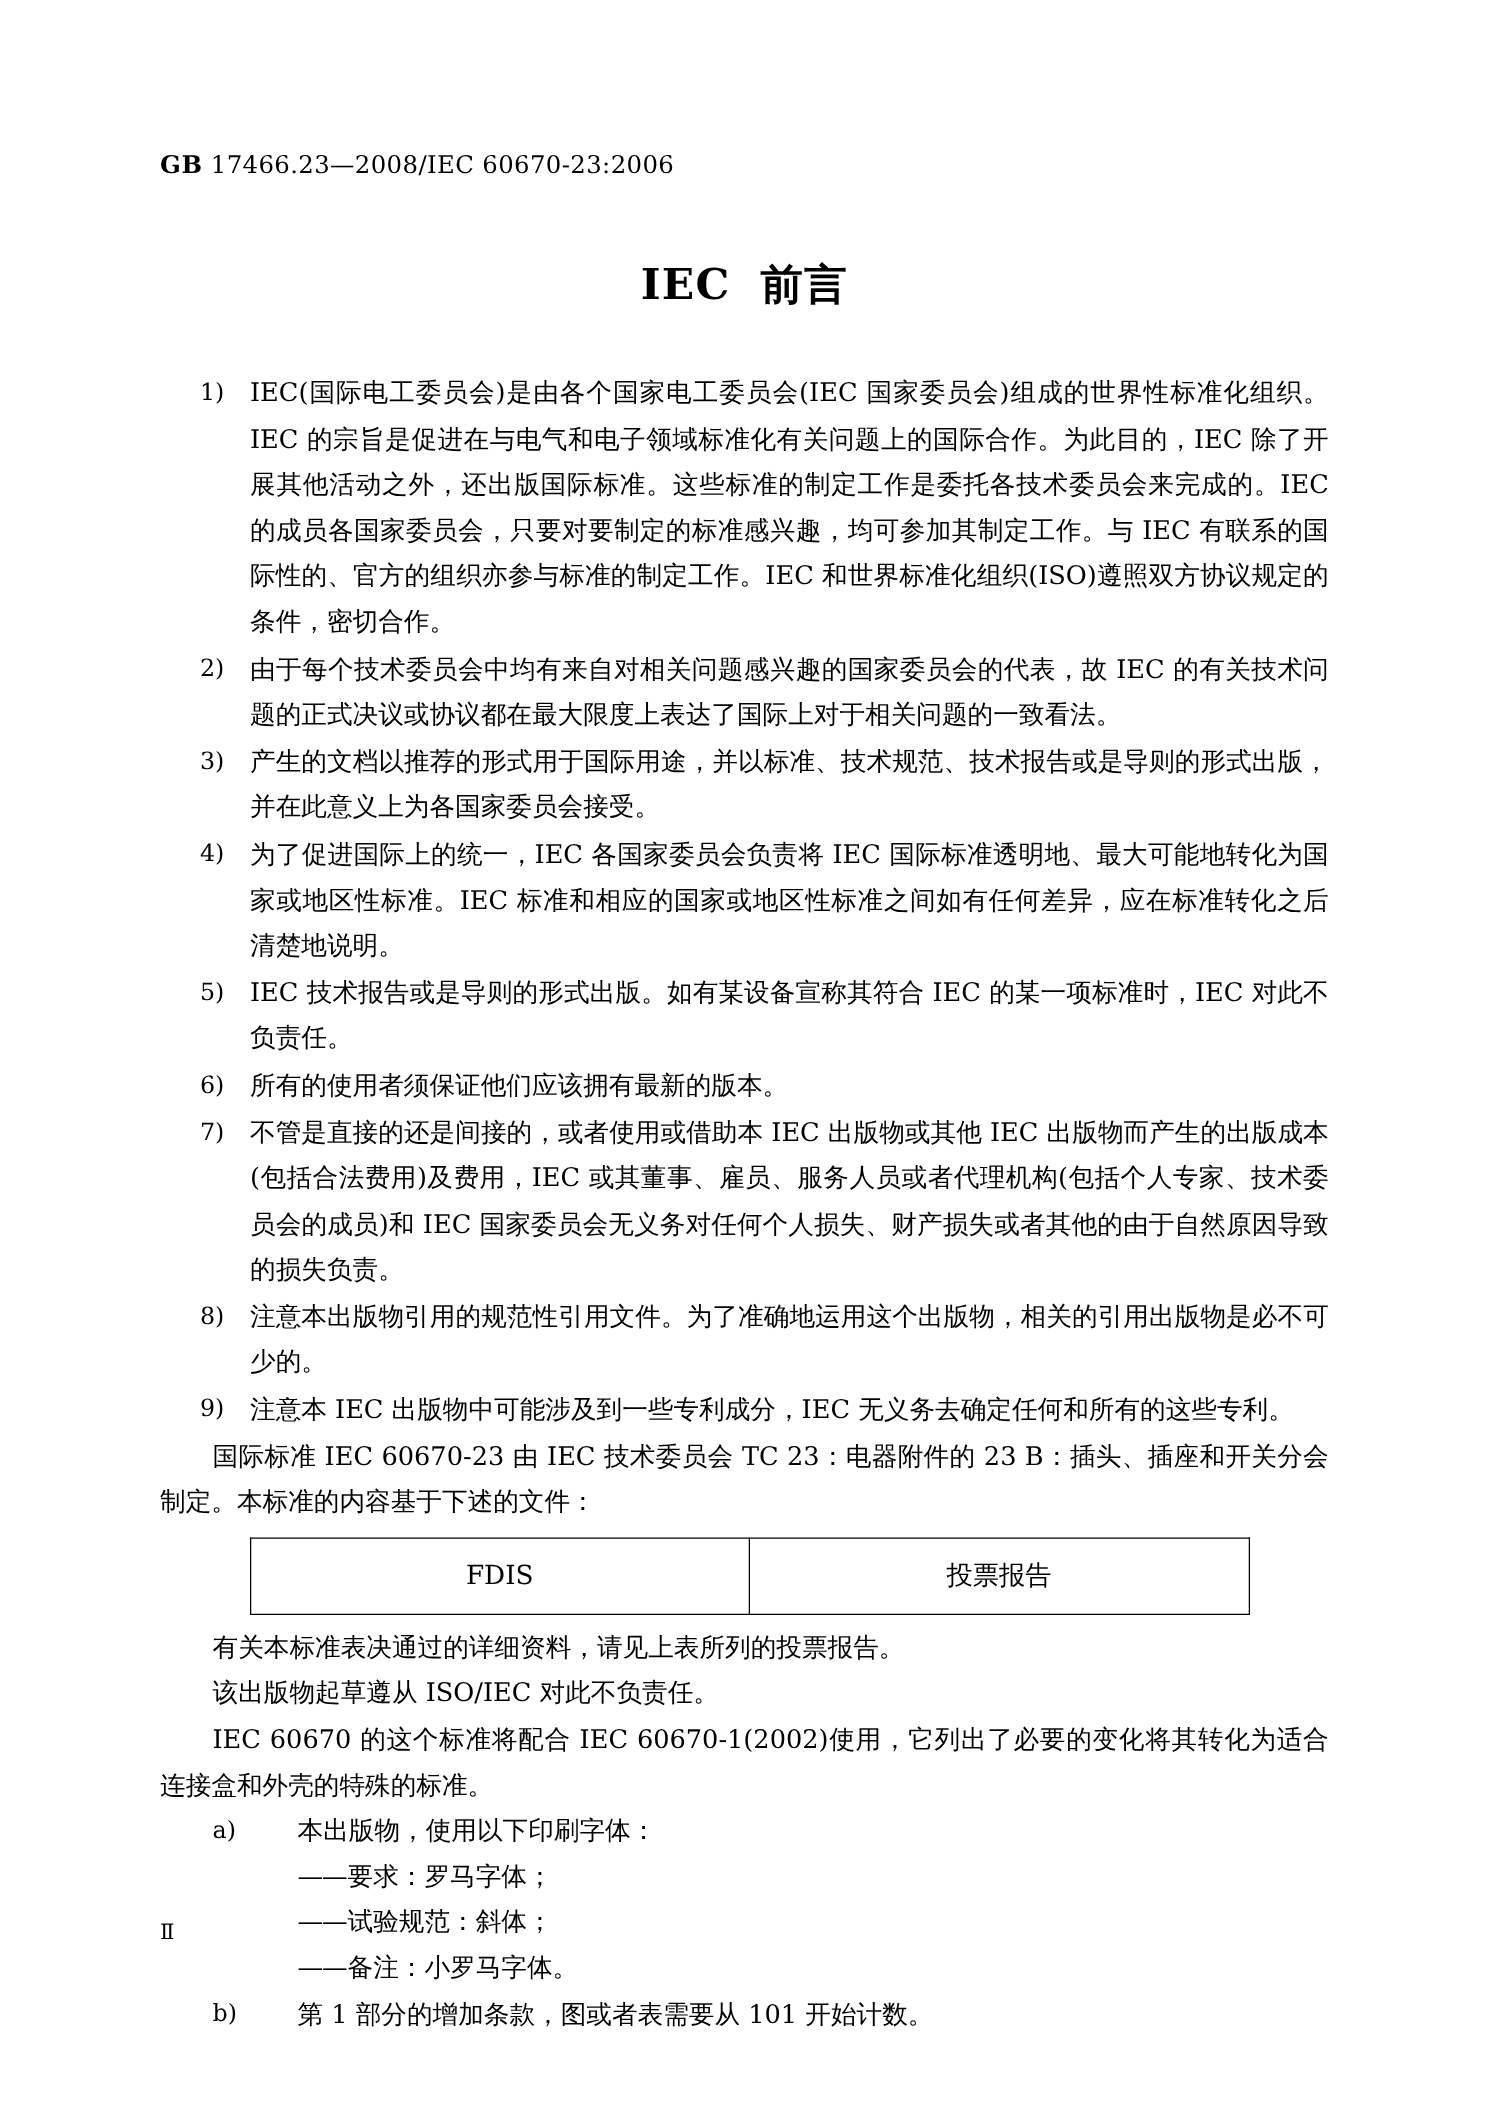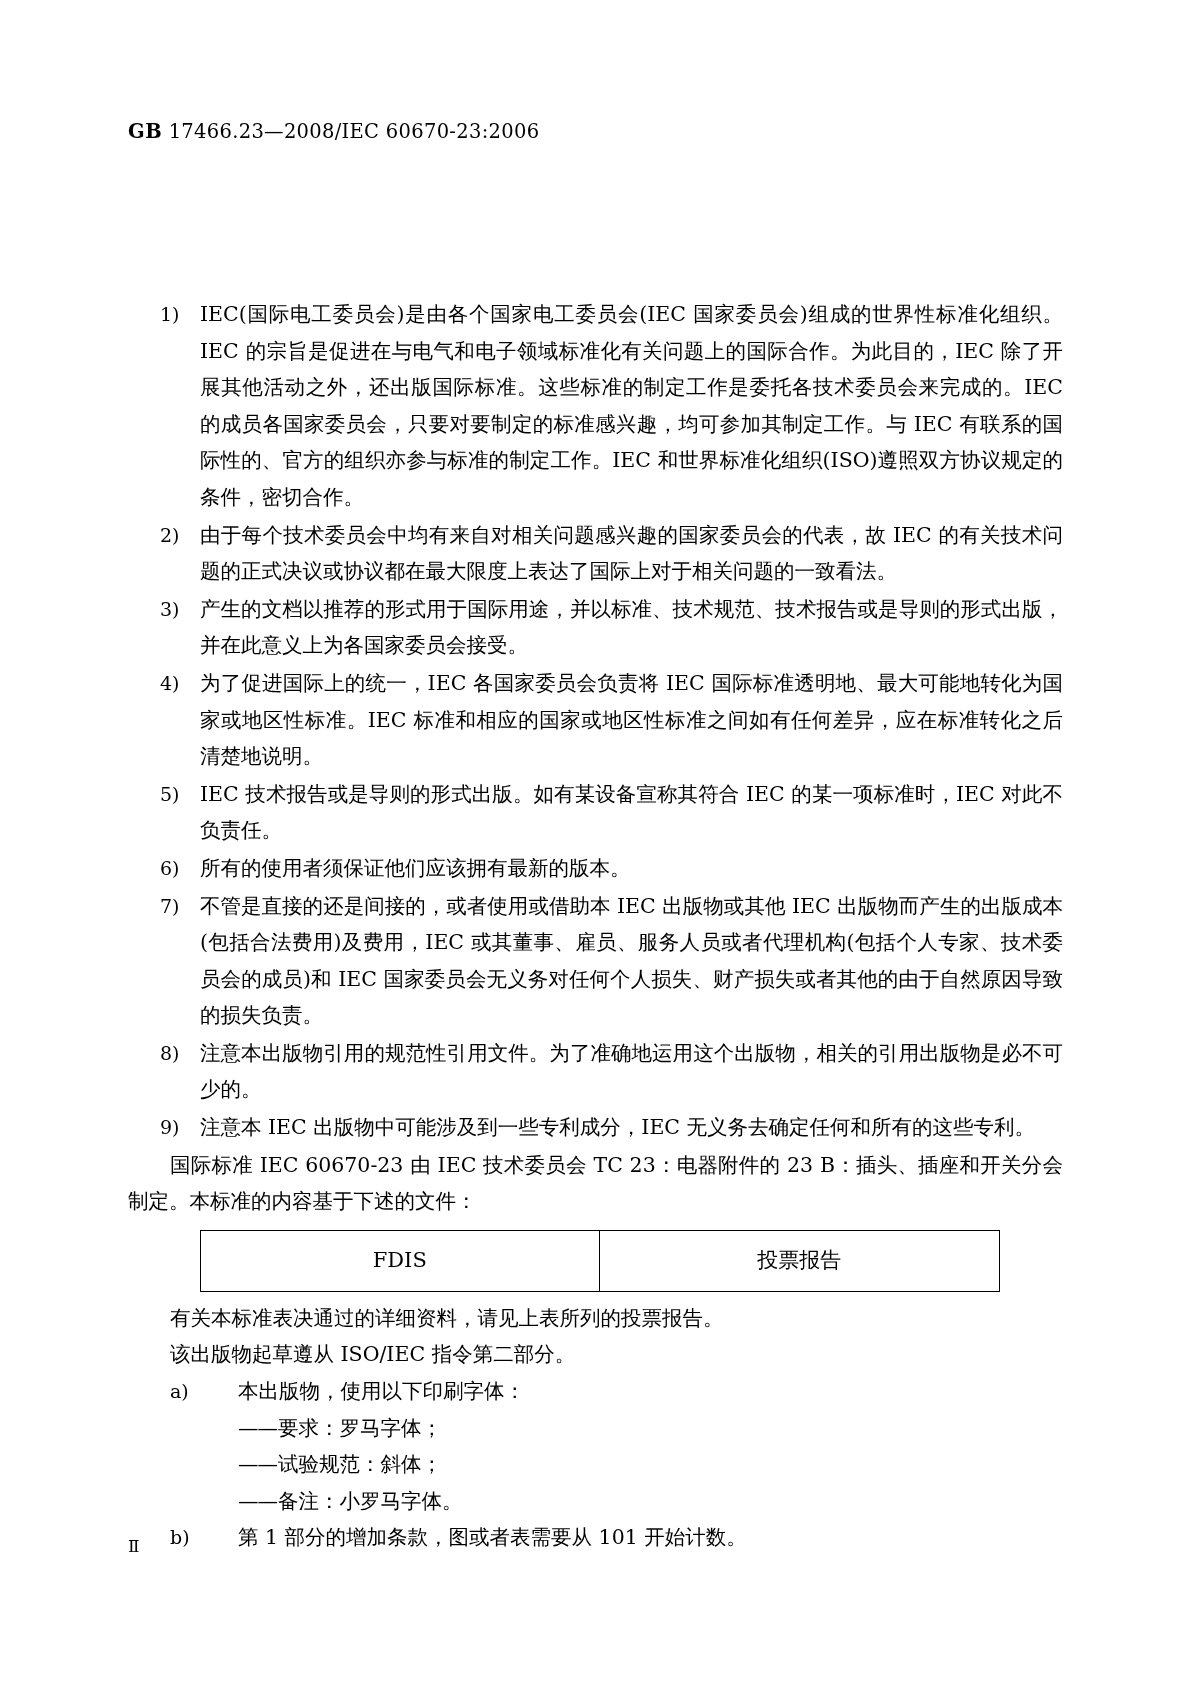--- a/index.html
+++ b/index.html
@@ -159,20 +159,23 @@
 </head>
 <body>
 
 <div class="page">
 
   <div class="running-head">
     <span class="gb">GB</span>
     <span class="num">17466.23—2008/IEC 60670-23:2006</span>
   </div>
 
+  <div class="doc-title">
+    <span class="t-en">IEC</span><span class="t-cn">前言</span>
+  </div>
 
   <div class="content">
 
     <div class="num-item">
       <span class="marker">1)</span>
       <p>IEC(国际电工委员会)是由各个国家电工委员会(IEC 国家委员会)组成的世界性标准化组织。IEC 的宗旨是促进在与电气和电子领域标准化有关问题上的国际合作。为此目的，IEC 除了开展其他活动之外，还出版国际标准。这些标准的制定工作是委托各技术委员会来完成的。IEC 的成员各国家委员会，只要对要制定的标准感兴趣，均可参加其制定工作。与 IEC 有联系的国际性的、官方的组织亦参与标准的制定工作。IEC 和世界标准化组织(ISO)遵照双方协议规定的条件，密切合作。</p>
     </div>
 
     <div class="num-item">
       <span class="marker">2)</span>
@@ -221,21 +224,22 @@
         <tbody>
           <tr>
             <td class="col-a">FDIS</td>
             <td class="col-b">投票报告</td>
           </tr>
         </tbody>
       </table>
     </div>
 
     <p class="para">有关本标准表决通过的详细资料，请见上表所列的投票报告。</p>
-    <p class="para">该出版物起草遵从 ISO/IEC 指令第二部分。</p>
+    <p class="para">该出版物起草遵从 ISO/IEC 对此不负责任。</p>
+    <p class="para">IEC 60670 的这个标准将配合 IEC 60670-1(2002)使用，它列出了必要的变化将其转化为适合连接盒和外壳的特殊的标准。</p>
 
     <div class="alpha-item">
       <span class="marker">a)</span>
       <span>本出版物，使用以下印刷字体：</span>
     </div>
 
     <div class="dash-item">
       <span class="dash">——</span><span>要求：罗马字体；</span>
     </div>
     <div class="dash-item">

